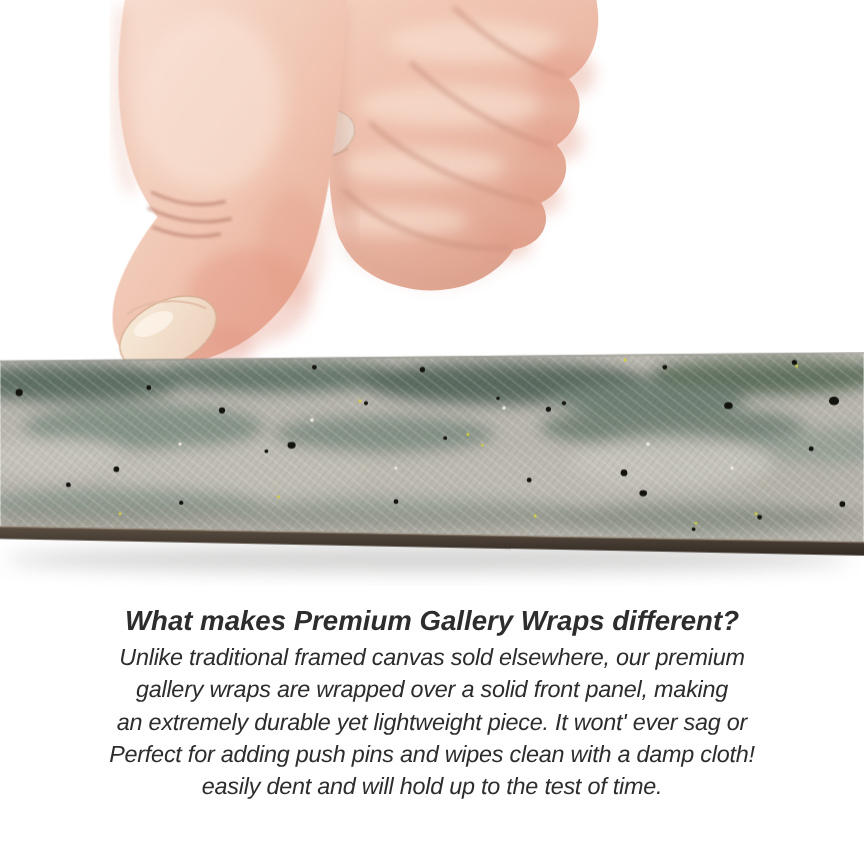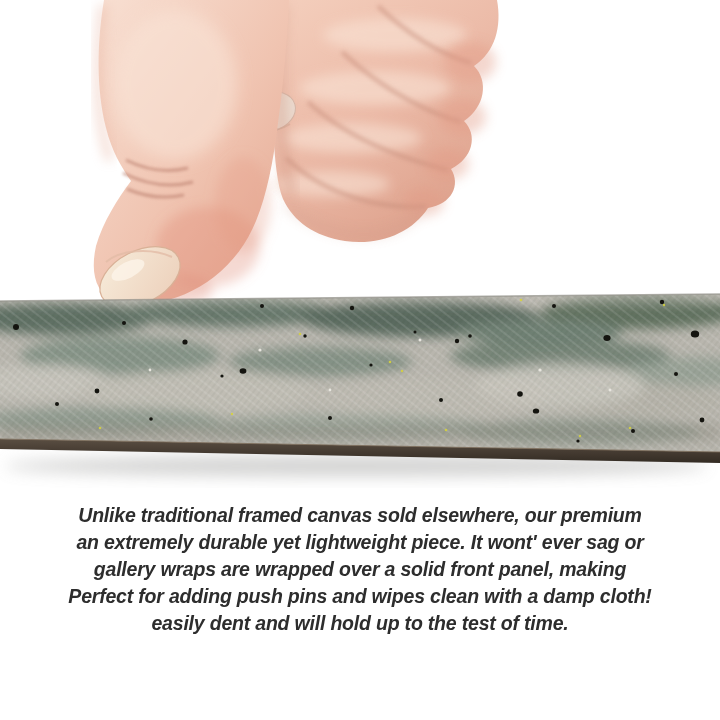--- a/index.html
+++ b/index.html
@@ -30,21 +30,21 @@
   }
   .headline {
     font-size: 23px;
     font-weight: 600;
     line-height: 30px;
     margin-bottom: 3px;
     letter-spacing: 0;
   }
   .line {
     font-size: 19.5px;
-    font-weight: 700;
+    font-weight: 400;
     line-height: 27px;
     letter-spacing: -0.2px;
     white-space: nowrap;
   }
 </style>
 </head>
 <body>
 
 <div class="stage">
 
@@ -252,20 +252,21 @@
         </g>
       </g>
 
       <path d="M0,439 L720,452 L720,463 L0,449 Z" fill="url(#gEdge)"></path>
       <path d="M0,439 L720,452" stroke="#7a6a58" stroke-width="1.2" opacity="0.8" fill="none"></path>
       <path d="M0,301 L720,294" stroke="#93918a" stroke-width="1.5" opacity="0.7" fill="none"></path>
     </g>
   </svg>
 
   <div class="copy">
+    <div class="headline">What makes Premium Gallery Wraps different?</div>
     <div class="line">Unlike traditional framed canvas sold elsewhere, our premium</div>
+    <div class="line">gallery wraps are wrapped over a solid front panel, making</div>
     <div class="line">an extremely durable yet lightweight piece. It wont' ever sag or</div>
-    <div class="line">gallery wraps are wrapped over a solid front panel, making</div>
     <div class="line">Perfect for adding push pins and wipes clean with a damp cloth!</div>
     <div class="line">easily dent and will hold up to the test of time.</div>
   </div>
 
 </div>
 
 </body></html>

